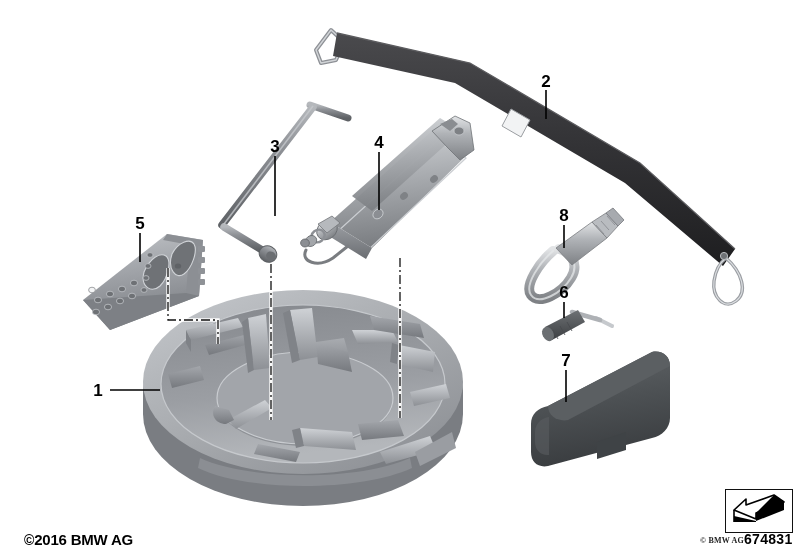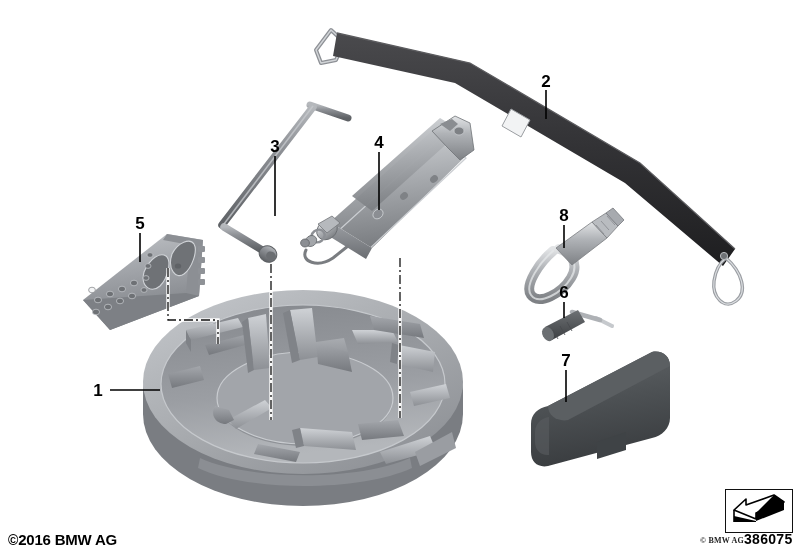--- a/index.html
+++ b/index.html
@@ -2,21 +2,21 @@
 <html><head>
 <meta charset="utf-8">
 <style>
   html,body{margin:0;padding:0;background:#fff;}
   body{width:800px;height:560px;position:relative;overflow:hidden;
        font-family:"Liberation Sans",sans-serif;}
   #stage{position:absolute;left:0;top:0;width:800px;height:560px;}
   svg{display:block;}
   .callout{font-family:"Liberation Sans",sans-serif;font-weight:bold;
            font-size:17px;fill:#000;}
-  .copy{position:absolute;left:8px;top:531px;font-size:15px;font-weight:bold;
+  .copy{position:absolute;left:24px;top:531px;font-size:15px;font-weight:bold;
         color:#000;letter-spacing:-0.2px;}
   .copy .c{font-size:14px;}
   .credit{position:absolute;left:700px;top:536px;font-size:8px;color:#222;
           font-weight:bold;letter-spacing:.2px;font-family:Liberation Serif, serif;}
   .partno{position:absolute;left:744px;top:531px;font-size:14px;color:#000;
           font-weight:bold;letter-spacing:.3px;}
   .arrowbox{position:absolute;left:725px;top:489px;width:66px;height:42px;
             border:1px solid #111;background:#fff;}
 </style>
 </head>
@@ -298,13 +298,13 @@
     <path d="M8,32 L30,32 L30,31 L8,26 Z" fill="#000000"></path>
     <path d="M8,20 L8,32" stroke="#000000" stroke-width="1.6"></path>
   </svg>
 </div>
 
 <div class="copy">
   <span class="c">©</span><span>2016 BMW AG</span>
 </div>
 
 <div class="credit">© BMW AG</div>
-<div class="partno">386075</div>
+<div class="partno">674831</div>
 
 </body></html>

